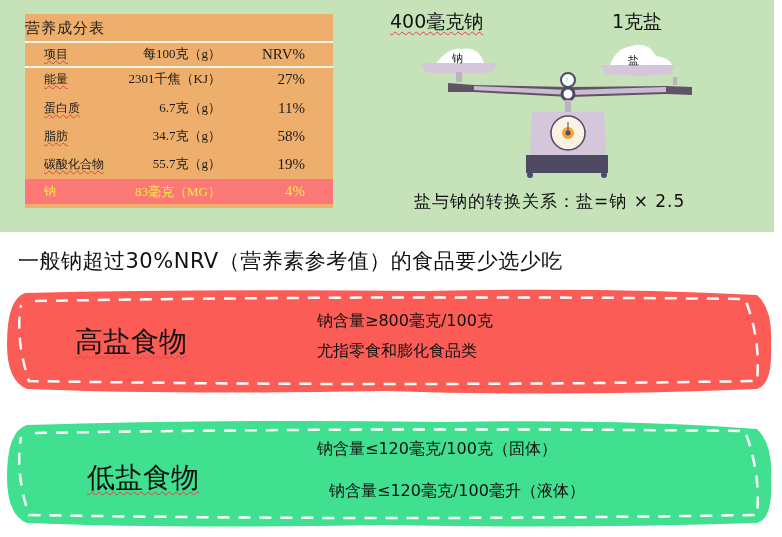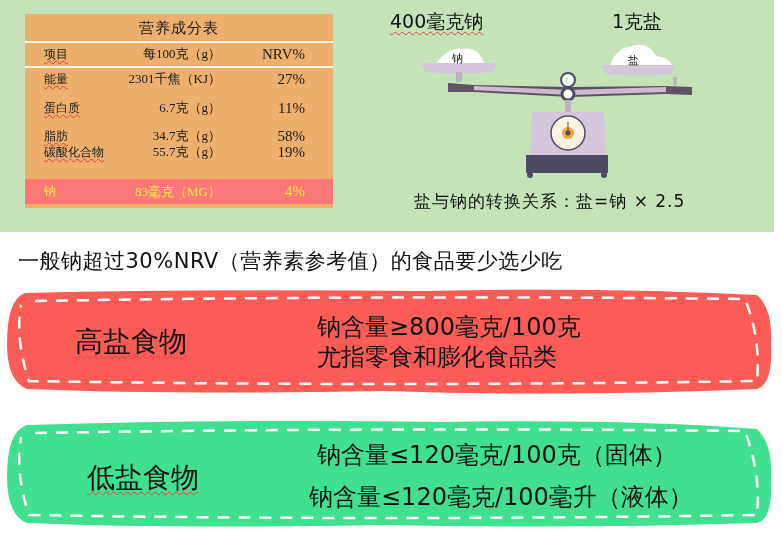--- a/index.html
+++ b/index.html
@@ -1,42 +1,42 @@
 <!DOCTYPE html>
 <html><head>
 <meta charset="utf-8">
 <style>
   html,body{margin:0;padding:0;}
   body{width:782px;height:537px;position:relative;overflow:hidden;background:#ffffff;font-family:"DejaVu Sans",sans-serif;}
   .top-panel{position:absolute;left:0;top:0;width:774px;height:232px;background:#c6e2b8;}
   .top-panel .edge{position:absolute;right:-6px;top:0;width:6px;height:232px;background:#ffffff;}
   
   .ntable{position:absolute;left:25px;top:14px;width:308px;height:194px;background:#eeae6c;}
-  .ntable .title{position:absolute;left:0;top:0;width:308px;height:26px;text-align:center;font-size:15px;line-height:28px;color:#1a1a1a;letter-spacing:1px;}
+  .ntable .title{position:absolute;left:0;top:0;width:308px;height:26px;text-align:left;font-size:15px;line-height:28px;color:#1a1a1a;letter-spacing:1px;}
   .ntable .hline{position:absolute;left:0;width:308px;height:2px;background:#fff6ea;}
   .row{position:absolute;left:0;width:308px;height:32px;font-size:12px;line-height:22px;color:#1a1a1a;}
   .row .c1{position:absolute;left:19px;text-decoration:underline wavy #d44;text-decoration-thickness:1px;text-underline-offset:2px;}
   .row .c2{position:absolute;right:112px;font-family:"Liberation Serif",serif;font-size:13px;}
   .row .c3{position:absolute;right:28px;font-family:"Liberation Serif",serif;font-size:15px;}
   .row.header .c1{left:19px;}
   .row.hl{background:#fb7877;color:#f8e94a;height:25px;line-height:25px;}
   .row.hl .c1{text-decoration:none;}
   
   .lbl{position:absolute;font-size:19px;color:#111;}
   .lbl.u{text-decoration:underline wavy #d44;text-decoration-thickness:1px;text-underline-offset:3px;}
   .formula{position:absolute;left:372px;top:190px;font-size:17px;color:#111;letter-spacing:1px;margin-left:42px;}
   
   .scale{position:absolute;left:420px;top:40px;width:300px;height:140px;}
   
   .notice{position:absolute;left:18px;top:247px;font-size:21px;color:#111;letter-spacing:0.5px;}
   
   .blob{position:absolute;left:5px;width:768px;}
   .blob svg{position:absolute;left:0;top:0;}
   .blob .name{position:absolute;font-size:28px;color:#111;text-decoration:underline wavy #d44;text-decoration-thickness:1px;text-underline-offset:4px;}
-  .blob .line{position:absolute;font-size:24px;color:#111;white-space:nowrap;}
+  .blob .line{position:absolute;font-size:16px;color:#111;white-space:nowrap;}
 </style>
 </head>
 <body>
 
 <div class="top-panel">
   <div class="edge"></div>
 
   <div class="ntable">
     <div class="title">营养成分表</div>
     <div class="hline" style="top:27px"></div>
@@ -54,21 +54,21 @@
     <div class="row" style="top:83px">
       <span class="c1">蛋白质</span>
       <span class="c2">6.7克（g）</span>
       <span class="c3">11%</span>
     </div>
     <div class="row" style="top:111px">
       <span class="c1">脂肪</span>
       <span class="c2">34.7克（g）</span>
       <span class="c3">58%</span>
     </div>
-    <div class="row" style="top:127px">
+    <div class="row" style="top:139px">
       <span class="c1">碳酸化合物</span>
       <span class="c2">55.7克（g）</span>
       <span class="c3">19%</span>
     </div>
     <div class="row hl" style="top:165px">
       <span class="c1">钠</span>
       <span class="c2">83毫克（MG）</span>
       <span class="c3">4%</span>
     </div>
   </div>
@@ -122,14 +122,14 @@
   <div class="line" style="left:312px;top:52px;">尤指零食和膨化食品类</div>
 </div>
 
 <div class="blob" style="top:419px;height:110px;">
   <svg width="768" height="110" viewBox="0 0 768 110">
     <path d="M22 6 Q220 0 440 3 Q620 0 752 10 Q768 25 766 60 Q768 100 752 104 Q560 110 380 106 Q170 110 22 104 Q2 96 2 58 Q2 12 22 6 Z" fill="#41e090"></path>
     <path d="M30 14 Q380 8 740 12 Q756 55 752 96 Q380 102 24 96 Q10 55 16 18" fill="none" stroke="#ffffff" stroke-width="2.5" stroke-dasharray="12 9"></path>
   </svg>
   <div class="name" style="left:70px;top:40px;margin-left:12px;">低盐食物</div>
   <div class="line" style="left:312px;top:20px;">钠含量≤120毫克/100克（固体）</div>
-  <div class="line" style="left:304px;top:62px;text-align:center;">钠含量≤120毫克/100毫升（液体）</div>
+  <div class="line" style="left:324px;top:62px;text-align:center;">钠含量≤120毫克/100毫升（液体）</div>
 </div>
 
 </body></html>

